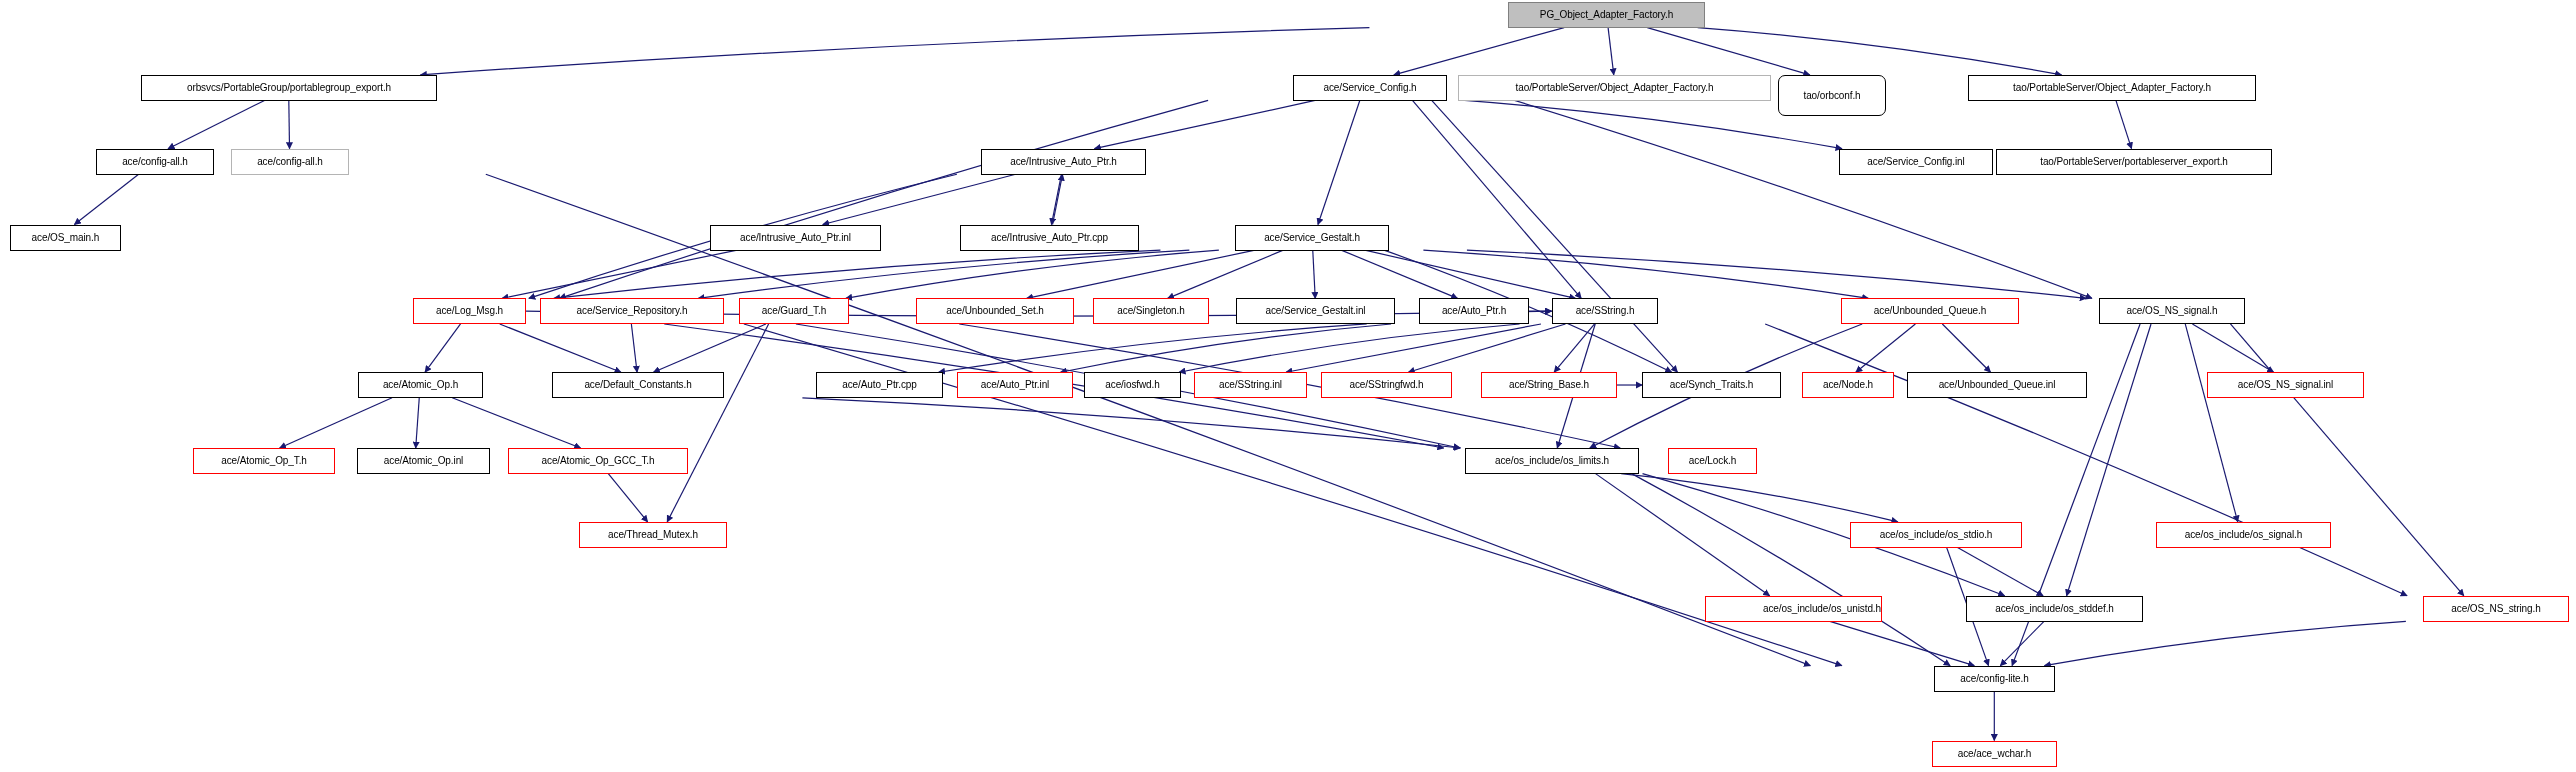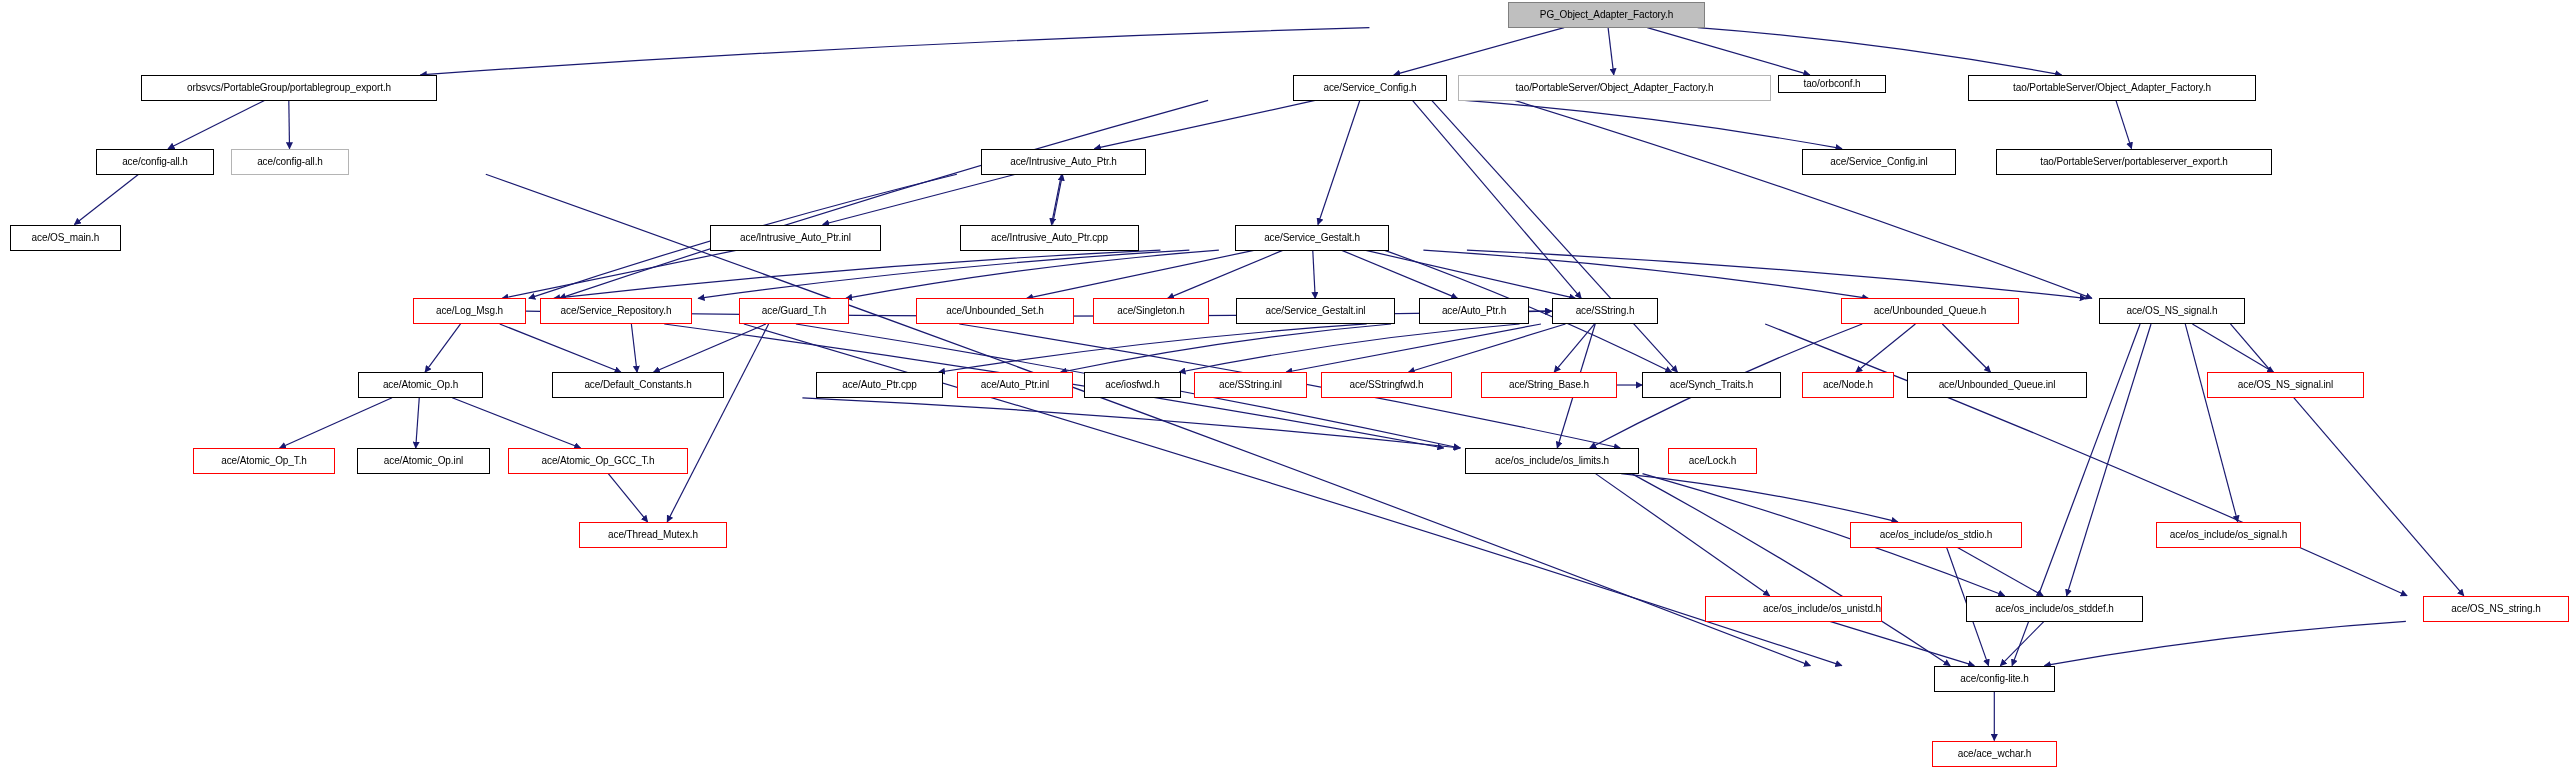--- a/index.html
+++ b/index.html
@@ -137,57 +137,57 @@
       </div>
       <div class="node black" style="left: 141px; top: 75px; width: 296px; height: 25.6px;">
         <span class="node-label">orbsvcs/PortableGroup/portablegroup_export.h</span>
       </div>
       <div class="node black" style="left: 1293px; top: 75px; width: 154px; height: 25.6px;">
         <span class="node-label">ace/Service_Config.h</span>
       </div>
       <div class="node gray" style="left: 1458px; top: 75px; width: 313px; height: 25.6px;">
         <span class="node-label">tao/PortableServer/Object_Adapter_Factory.h</span>
       </div>
-      <div class="node black" style="left: 1778px; top: 75px; width: 108px; height: 18px;">
+      <div class="node black" style="left: 1778px; top: 75px; width: 108px; height: 41px; border-radius: 7px;">
         <span class="node-label">tao/orbconf.h</span>
       </div>
       <div class="node black" style="left: 1968px; top: 75px; width: 288px; height: 25.6px;">
         <span class="node-label">tao/PortableServer/Object_Adapter_Factory.h</span>
       </div>
       <div class="node black" style="left: 96px; top: 149px; width: 118px; height: 25.6px;">
         <span class="node-label">ace/config-all.h</span>
       </div>
       <div class="node gray" style="left: 231px; top: 149px; width: 118px; height: 25.6px;">
         <span class="node-label">ace/config-all.h</span>
       </div>
       <div class="node black" style="left: 981px; top: 149px; width: 165px; height: 25.6px;">
         <span class="node-label">ace/Intrusive_Auto_Ptr.h</span>
       </div>
-      <div class="node black" style="left: 1802px; top: 149px; width: 154px; height: 25.6px;">
+      <div class="node black" style="left: 1839px; top: 149px; width: 154px; height: 25.6px;">
         <span class="node-label">ace/Service_Config.inl</span>
       </div>
       <div class="node black" style="left: 1996px; top: 149px; width: 276px; height: 25.6px;">
         <span class="node-label">tao/PortableServer/portableserver_export.h</span>
       </div>
       <div class="node black" style="left: 9.9px; top: 225px; width: 111px; height: 25.6px;">
         <span class="node-label">ace/OS_main.h</span>
       </div>
       <div class="node black" style="left: 710px; top: 225px; width: 171px; height: 25.6px;">
         <span class="node-label">ace/Intrusive_Auto_Ptr.inl</span>
       </div>
       <div class="node black" style="left: 960px; top: 225px; width: 179px; height: 25.6px;">
         <span class="node-label">ace/Intrusive_Auto_Ptr.cpp</span>
       </div>
       <div class="node black" style="left: 1235px; top: 225px; width: 154px; height: 25.6px;">
         <span class="node-label">ace/Service_Gestalt.h</span>
       </div>
       <div class="node red" style="left: 413px; top: 298px; width: 113px; height: 25.6px; text-align: center;">
         <span class="node-label">ace/Log_Msg.h</span>
       </div>
-      <div class="node red" style="left: 540px; top: 298px; width: 152px; height: 25.6px;">
+      <div class="node red" style="left: 540px; top: 298px; width: 184px; height: 25.6px;">
         <span class="node-label">ace/Service_Repository.h</span>
       </div>
       <div class="node red" style="left: 739px; top: 298px; width: 110px; height: 25.6px;">
         <span class="node-label">ace/Guard_T.h</span>
       </div>
       <div class="node red" style="left: 916px; top: 298px; width: 158px; height: 25.6px; justify-content: center;">
         <span class="node-label">ace/Unbounded_Set.h</span>
       </div>
       <div class="node red" style="left: 1093px; top: 298px; width: 116px; height: 25.6px;">
         <span class="node-label">ace/Singleton.h</span>
@@ -257,21 +257,21 @@
       </div>
       <div class="node red" style="left: 1668px; top: 448px; width: 89px; height: 25.6px;">
         <span class="node-label">ace/Lock.h</span>
       </div>
       <div class="node red" style="left: 579px; top: 522px; width: 148px; height: 25.6px;">
         <span class="node-label">ace/Thread_Mutex.h</span>
       </div>
       <div class="node red" style="left: 1850px; top: 522px; width: 172px; height: 25.6px;">
         <span class="node-label">ace/os_include/os_stdio.h</span>
       </div>
-      <div class="node red" style="left: 2156px; top: 522px; width: 145px; height: 25.6px;">
+      <div class="node red" style="left: 2156px; top: 522px; width: 175px; height: 25.6px;">
         <span class="node-label">ace/os_include/os_signal.h</span>
       </div>
       <div class="node red" style="left: 1705px; top: 596px; width: 177px; height: 25.6px; justify-content: flex-end;">
         <span class="node-label">ace/os_include/os_unistd.h</span>
       </div>
       <div class="node black" style="left: 1966px; top: 596px; width: 177px; height: 25.6px;">
         <span class="node-label">ace/os_include/os_stddef.h</span>
       </div>
       <div class="node red" style="left: 2423px; top: 596px; width: 146px; height: 25.6px;">
         <span class="node-label">ace/OS_NS_string.h</span>

